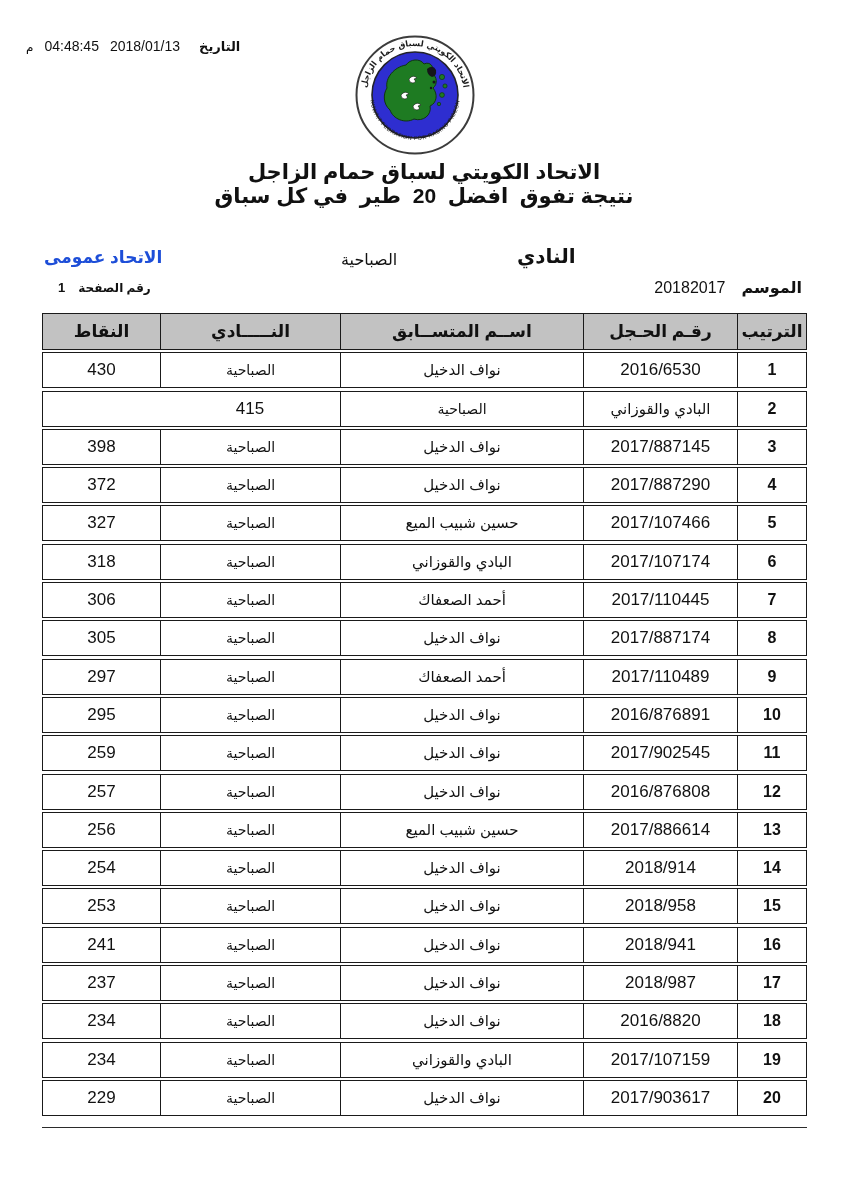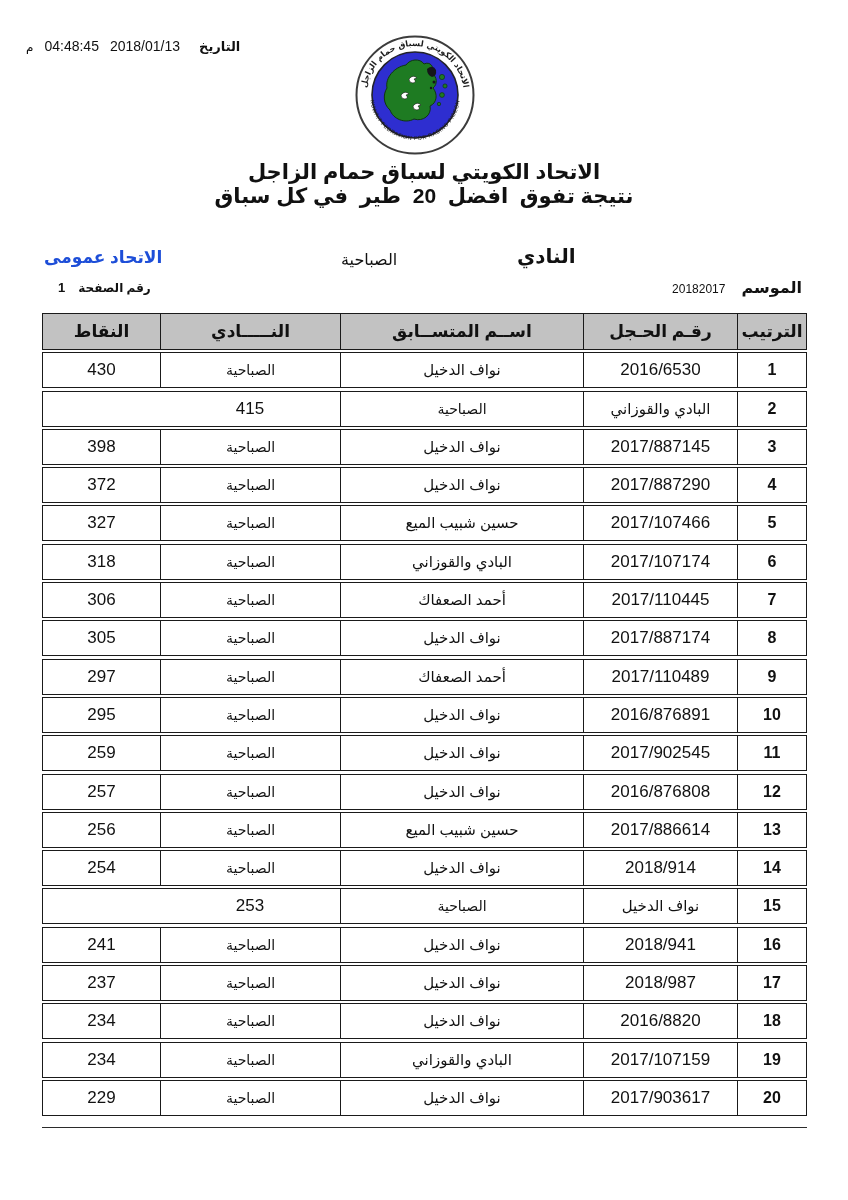--- a/index.html
+++ b/index.html
@@ -26,21 +26,21 @@
   .subtitle{top:184px;}
   
   .club-label{position:absolute;left:497px;top:244px;font-weight:bold;font-size:20px;direction:rtl;margin-left:20px;}
   .club-value{position:absolute;left:341px;top:250px;font-size:16px;direction:rtl;}
   .union-note{position:absolute;left:44px;top:247px;font-weight:bold;font-size:17px;color:#1d4ed8;direction:rtl;}
   .page-line{position:absolute;left:58px;top:280px;direction:rtl;display:flex;align-items:baseline;gap:13px;}
   .page-label{font-weight:bold;font-size:12px;}
   .page-value{font-weight:bold;font-size:13px;}
   .season-line{position:absolute;right:46px;top:278px;direction:rtl;display:flex;align-items:baseline;gap:16px;}
   .season-label{font-weight:bold;font-size:16px;}
-  .season-value{font-size:12px;margin-left:28px;}
+  .season-value{font-size:16px;margin-left:28px;}
   
   .table{position:absolute;left:42px;top:313px;width:765px;direction:rtl;}
   .thead,.trow{
     display:grid;grid-template-columns:69px 154px 243px 180px 117px;
     border:1px solid #1a1a1a;box-sizing:border-box;width:765px;
   }
   .thead{height:37px;background:#c2c2c2;font-weight:bold;}
   .trow{height:36px;margin-top:2.3px;background:#ffffff;}
   .cell{
     display:flex;align-items:center;justify-content:center;
@@ -232,20 +232,21 @@
     <div class="trow">
       <div class="cell rank">14</div>
       <div class="cell ring">2018/914</div>
       <div class="cell name">نواف الدخيل</div>
       <div class="cell club">الصباحية</div>
       <div class="cell points">254</div>
     </div>
 
     <div class="trow">
       <div class="cell rank">15</div>
+      <div class="cell ring">2018/958</div>
       <div class="cell name">نواف الدخيل</div>
       <div class="cell club">الصباحية</div>
       <div class="cell points">253</div>
     </div>
 
     <div class="trow">
       <div class="cell rank">16</div>
       <div class="cell ring">2018/941</div>
       <div class="cell name">نواف الدخيل</div>
       <div class="cell club">الصباحية</div>

